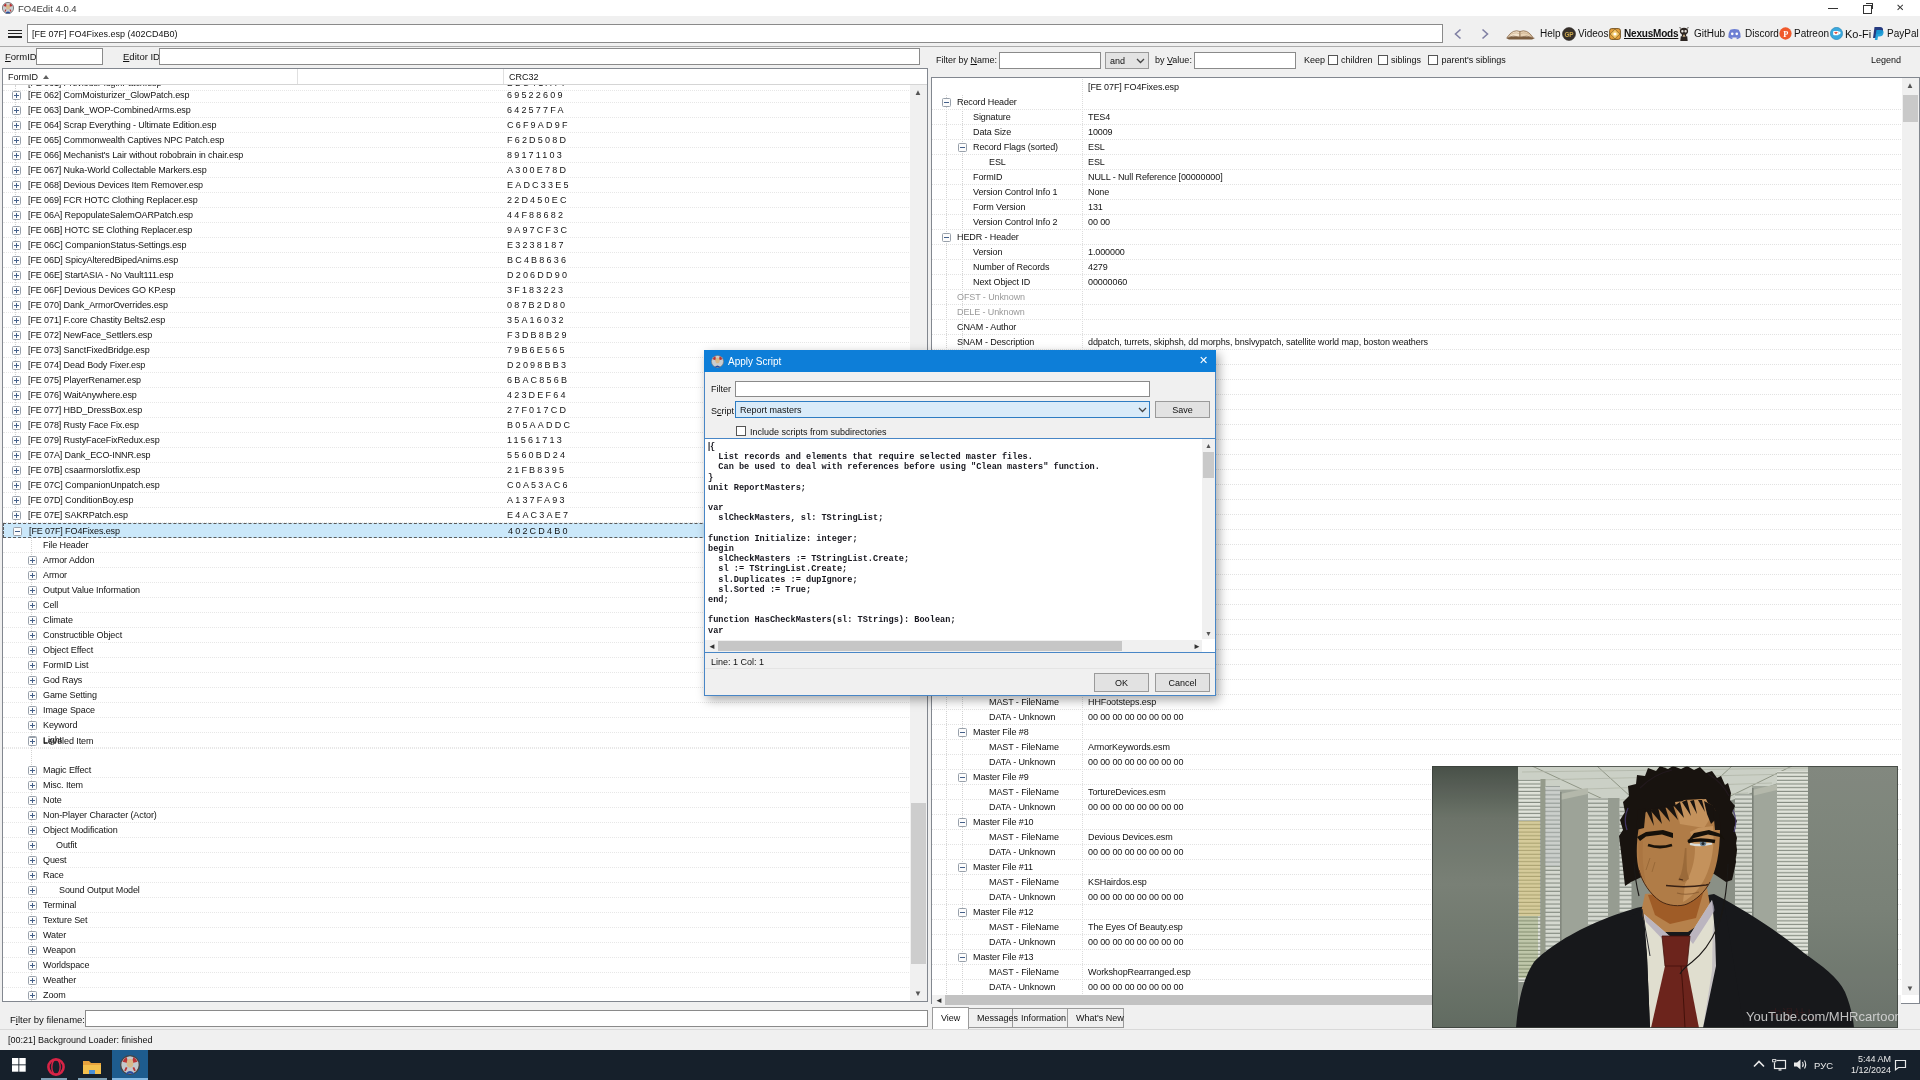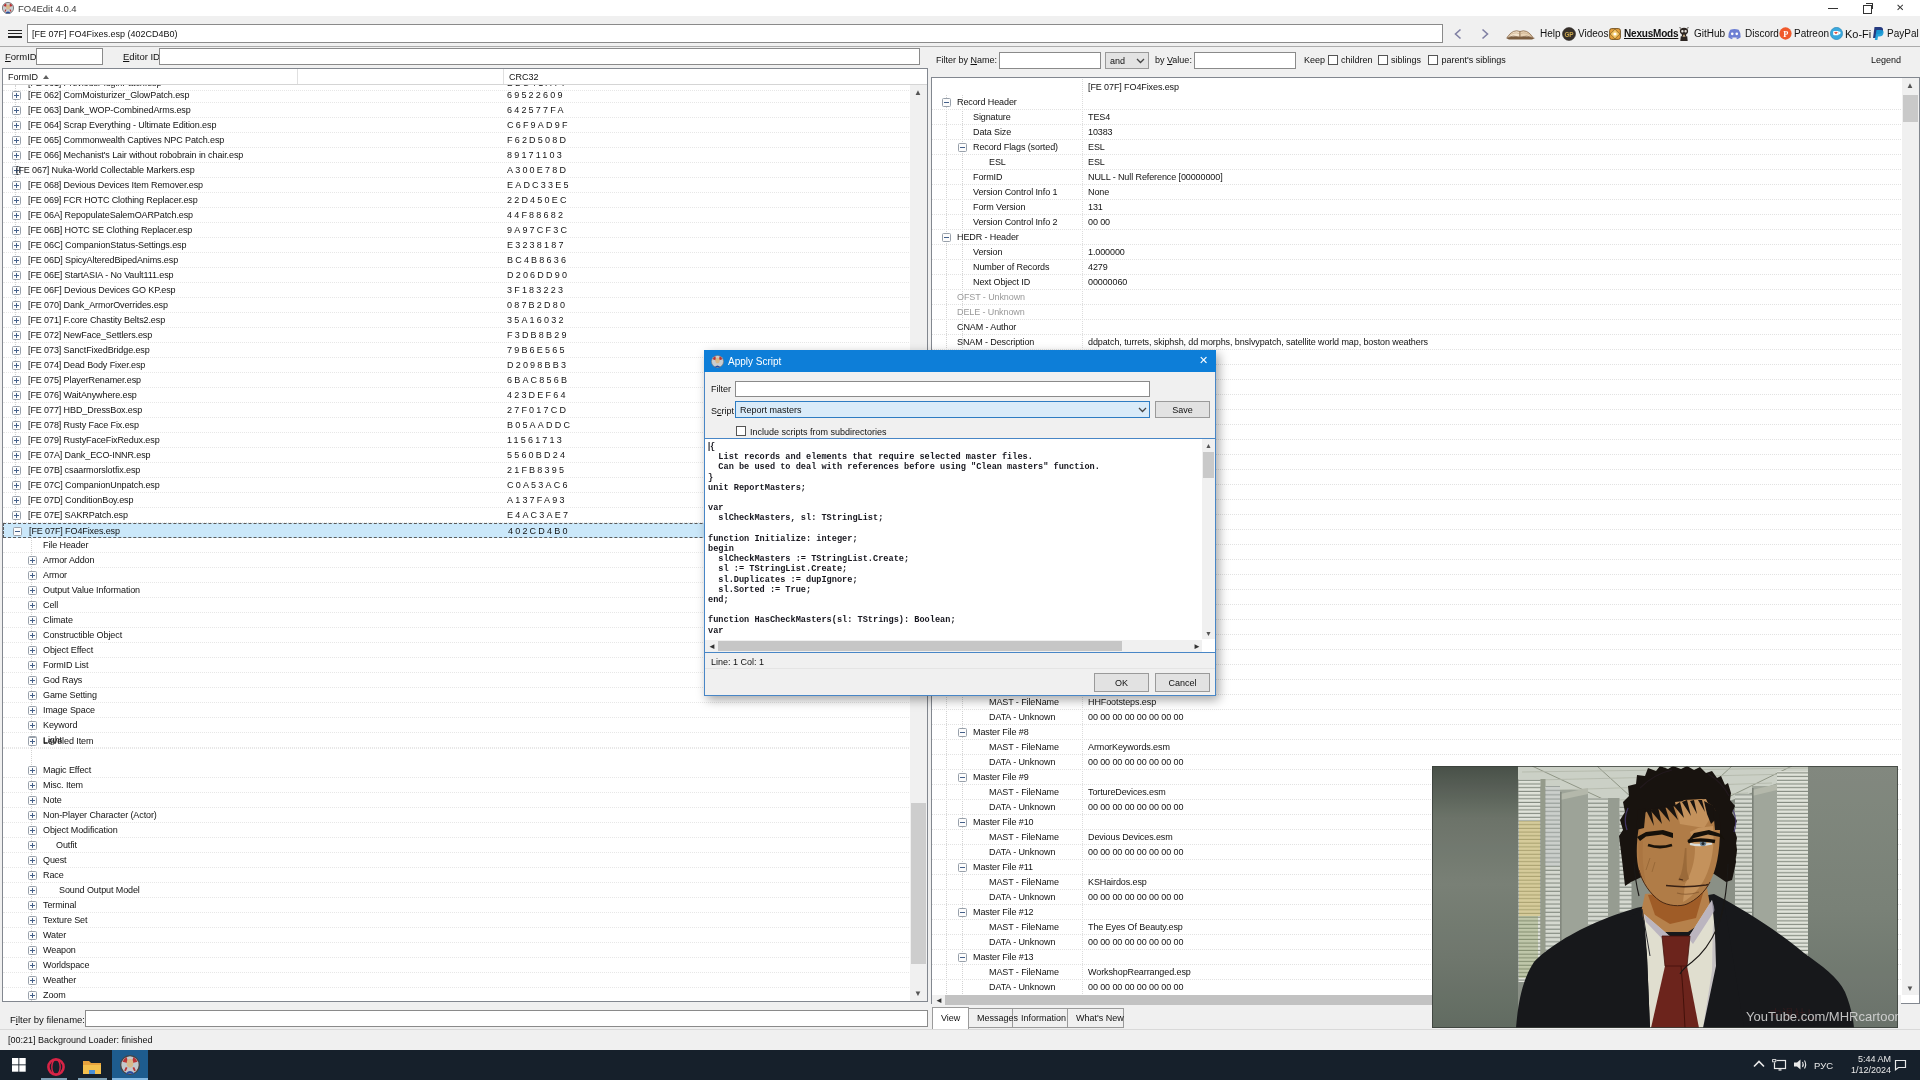--- a/index.html
+++ b/index.html
@@ -172,21 +172,21 @@
         <b></b>
       </span>
       <span style="position:absolute;left:25px">[FE 066] Mechanist's Lair without robobrain in chair.esp</span>
       <span class="crc">89171103</span>
     </div>
 <div class="row" style="top:77.5px">
       <span class="eb" style="left:9px;top:3px">
         <i></i>
         <b></b>
       </span>
-      <span style="position:absolute;left:13px">[FE 067] Nuka-World Collectable Markers.esp</span>
+      <span style="position:absolute;left:25px">[FE 067] Nuka-World Collectable Markers.esp</span>
       <span class="crc">A300E78D</span>
     </div>
 <div class="row" style="top:92.5px">
       <span class="eb" style="left:9px;top:3px">
         <i></i>
         <b></b>
       </span>
       <span style="position:absolute;left:25px">[FE 068] Devious Devices Item Remover.esp</span>
       <span class="crc">EADC33E5</span>
     </div>
@@ -607,21 +607,21 @@
         <i></i>
       </span>
       <span style="position:absolute;left:25px;color:#121212">Record Header</span>
     </div>
 <div class="row" style="top:31px;border-bottom:1px dotted #e2e2e2">
       <span style="position:absolute;left:41px;color:#121212">Signature</span>
       <span style="position:absolute;left:156px">TES4</span>
     </div>
 <div class="row" style="top:46px;border-bottom:1px dotted #e2e2e2">
       <span style="position:absolute;left:41px;color:#121212">Data Size</span>
-      <span style="position:absolute;left:156px">10383</span>
+      <span style="position:absolute;left:156px">10009</span>
     </div>
 <div class="row" style="top:61px;border-bottom:1px dotted #e2e2e2">
       <span class="eb" style="left:26px;top:3px">
         <i></i>
       </span>
       <span style="position:absolute;left:41px;color:#121212">Record Flags (sorted)</span>
       <span style="position:absolute;left:156px">ESL</span>
     </div>
 <div class="row" style="top:76px;border-bottom:1px dotted #e2e2e2">
       <span style="position:absolute;left:57px;color:#121212">ESL</span>

